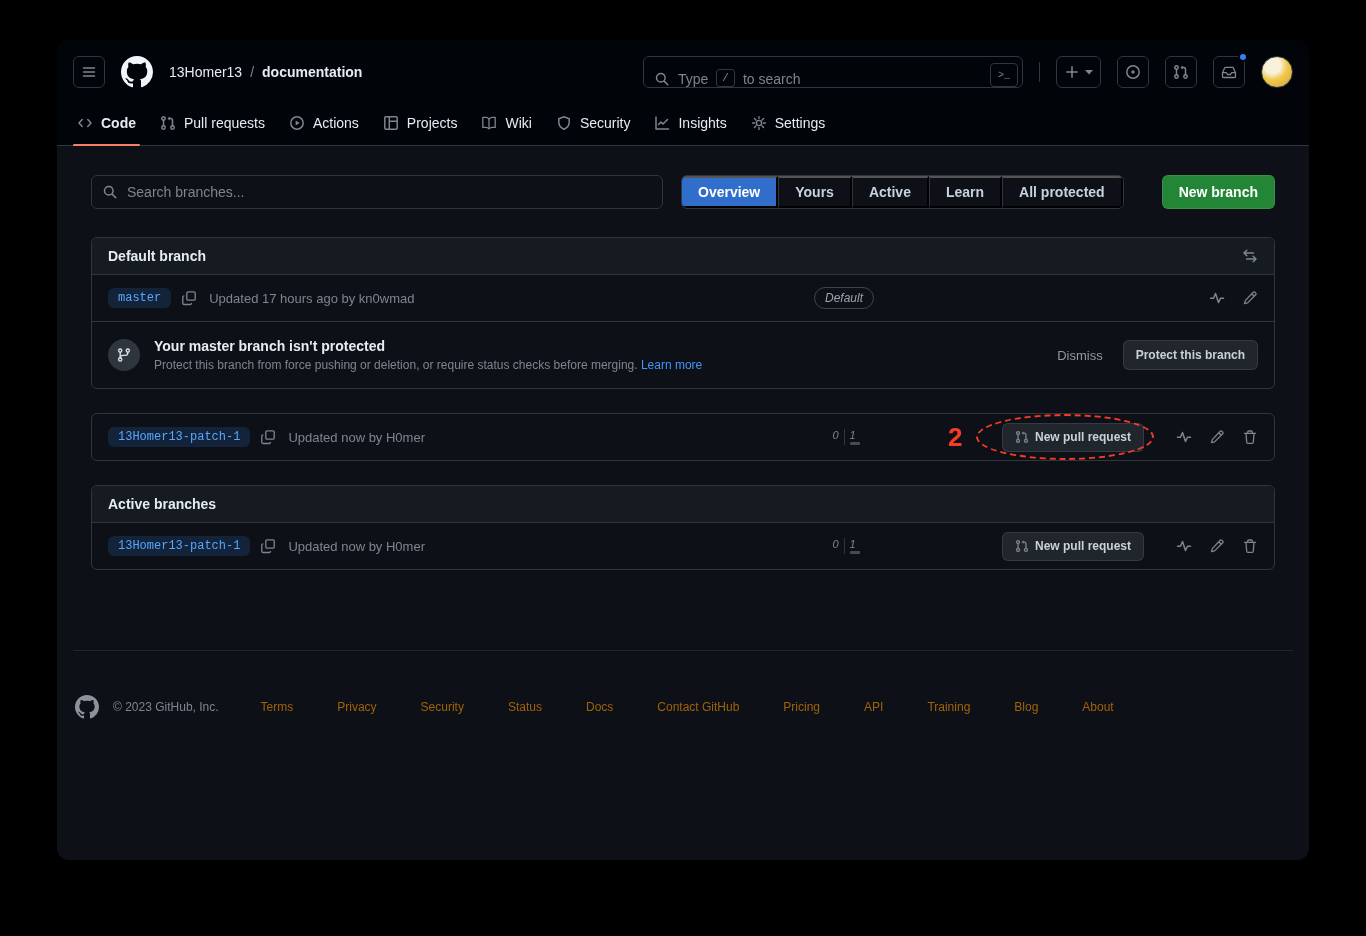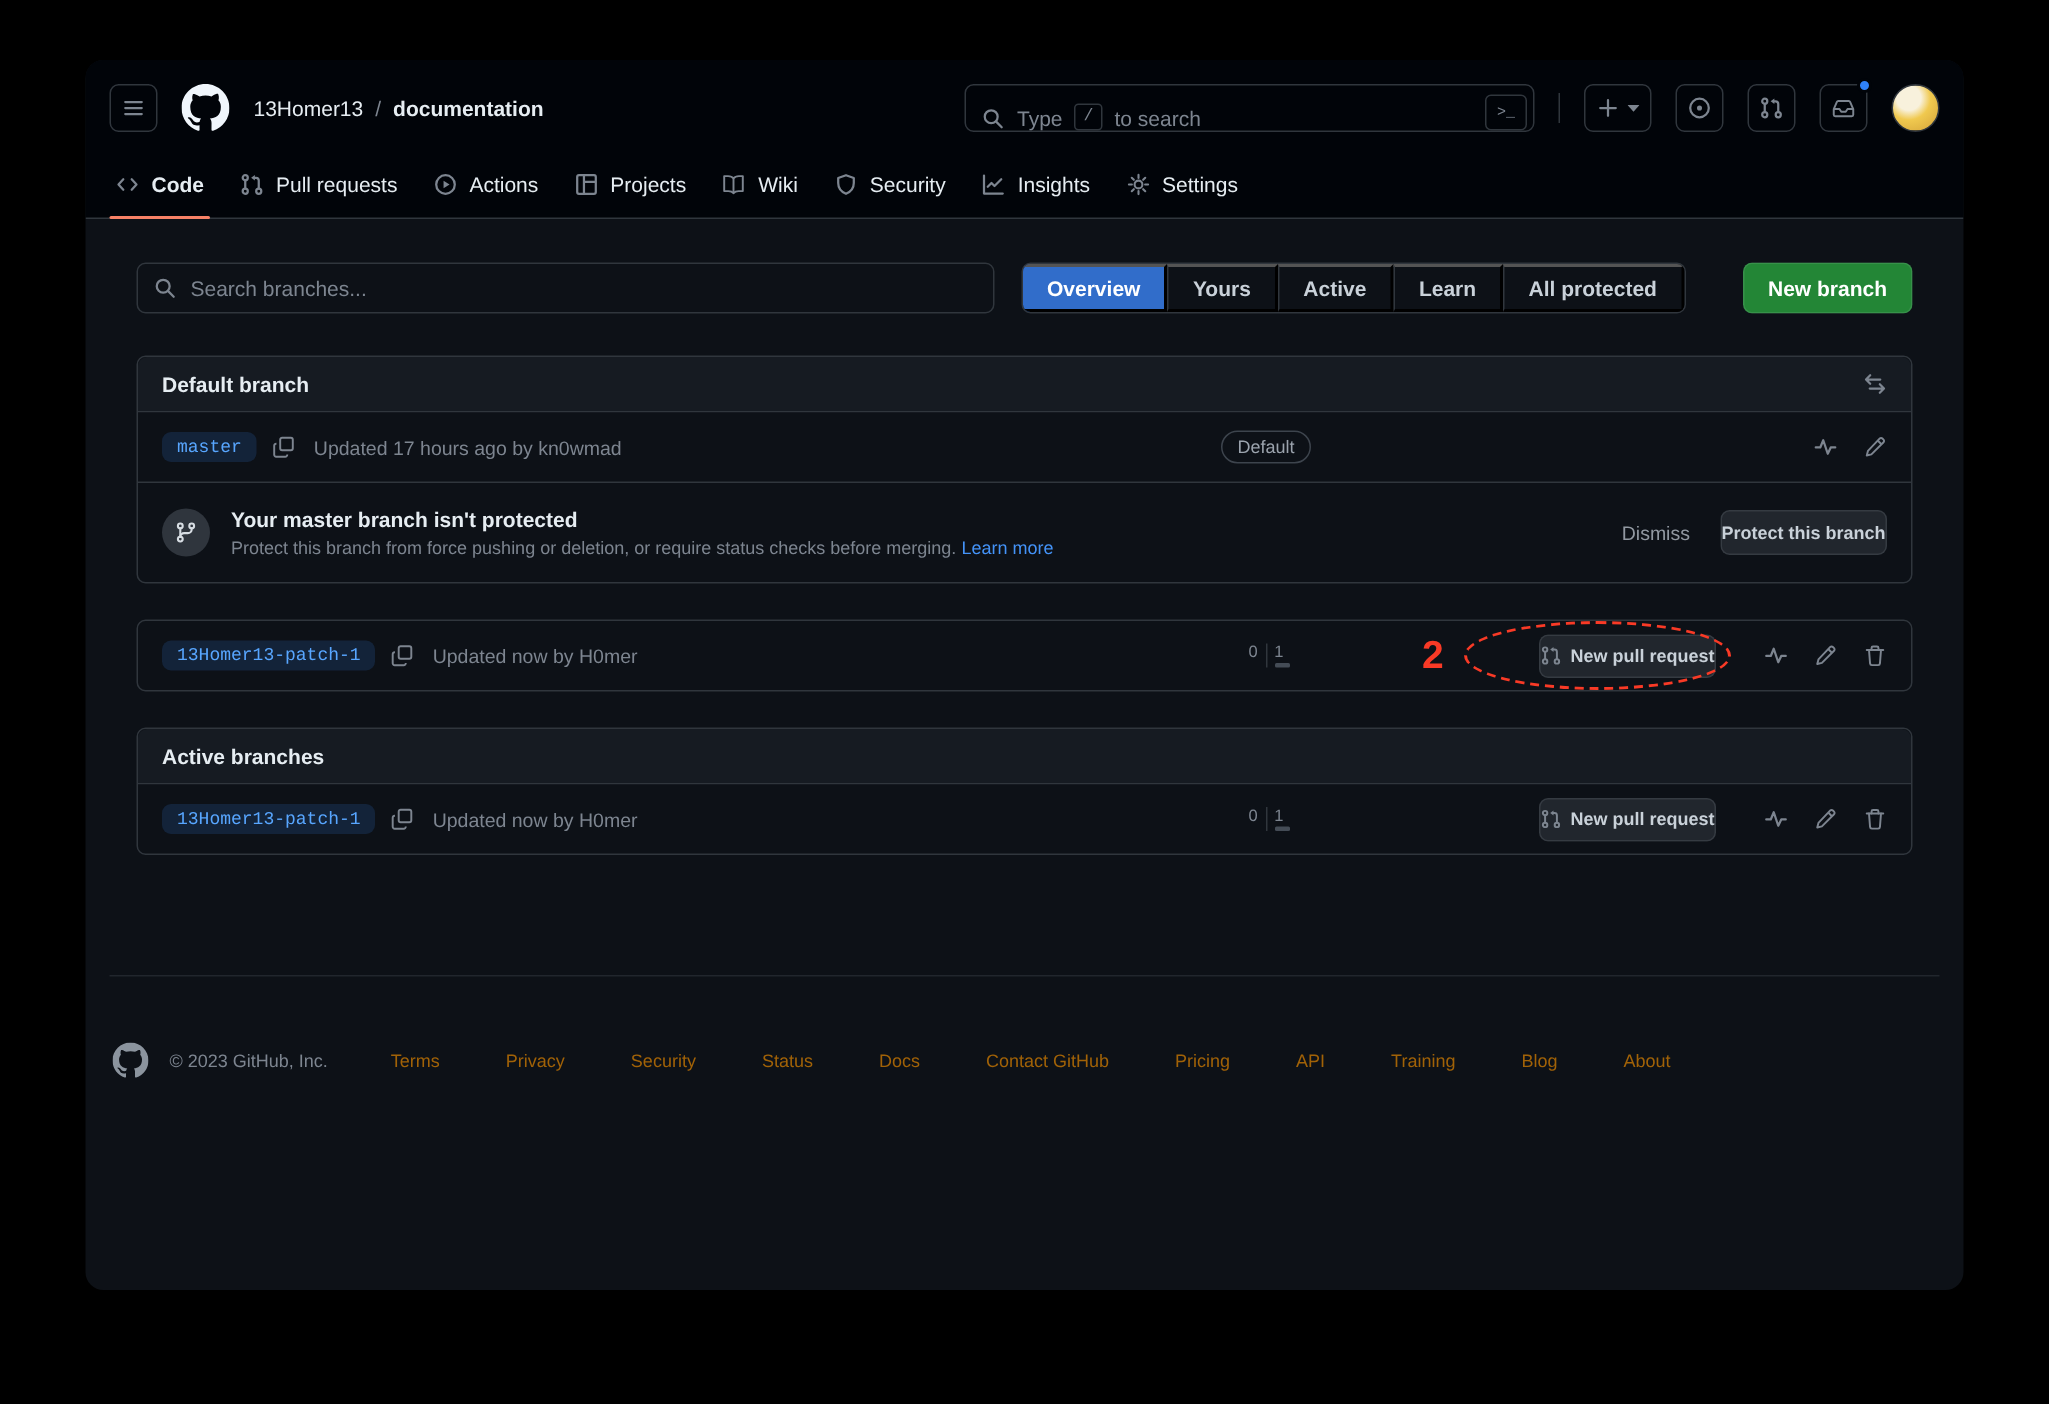--- a/index.html
+++ b/index.html
@@ -50,30 +50,30 @@
   .card { margin-top:28px; border:1px solid #30363d; border-radius:6px; }
   .card + .card { margin-top:24px; }
   .card-header { display:flex; align-items:center; justify-content:space-between; background:#161b22; border-bottom:1px solid #30363d; border-radius:6px 6px 0 0; padding:0 16px; height:37px; font-size:14px; font-weight:700; }
   .hdr-icon { color:#7d8590; cursor:pointer; display:flex; }
 
   .branch-row { display:flex; align-items:center; padding:6px 16px; min-height:46px; }
   .branch-info { flex:1; display:flex; align-items:center; }
   .branch-badge { font-family:"Liberation Mono",monospace; font-size:12px; color:#58a6ff; background:rgba(56,139,253,.15); padding:3px 10px; border-radius:6px; cursor:pointer; white-space:nowrap; }
   .copy-btn { margin-left:10px; color:#7d8590; display:flex; cursor:pointer; background:none; border:none; }
   .updated { margin-left:12px; font-size:13px; color:#7d8590; white-space:nowrap; }
-  .mid-col { width:120px; display:flex; justify-content:center; }
+  .mid-col { width:120px; display:flex; justify-content:center;font-style:italic; }
   .divergence { display:flex; align-items:stretch; font-size:11px; color:#7d8590; }
   .div-cell { display:flex; flex-direction:column; width:26px; }
   .div-cell.behind { align-items:flex-end; padding-right:5px; }
   .div-cell.ahead { align-items:flex-start; padding-left:5px; }
   .div-bar { height:3px; background:#444c56; margin-top:1px; border-radius:1px; }
   .div-sep { width:1px; background:#30363d; }
   .default-pill { border:1px solid #3d444d; border-radius:999px; padding:3px 10px; font-size:12px; color:#9ba3ad; white-space:nowrap; }
   .pr-area { width:240px; display:flex; justify-content:flex-end; align-items:center; position:relative; }
-  .btn-gray { display:flex; align-items:center; gap:6px; height:29px; padding:0 0; background:#21262d; border:1px solid rgba(240,246,252,.1); border-radius:6px; color:#c9d1d9; font-size:12px; font-weight:600; cursor:pointer; white-space:nowrap; }
+  .btn-gray { display:flex; align-items:center; gap:6px; height:29px; padding:0 12px; background:#21262d; border:1px solid rgba(240,246,252,.1); border-radius:6px; color:#c9d1d9; font-size:12px; font-weight:600; cursor:pointer; white-space:nowrap; }
   .btn-gray svg { color:#7d8590; }
   .row-icons { width:96px; margin-left:18px; display:flex; justify-content:flex-end; gap:17px; color:#7d8590; }
   .ricon { display:flex; cursor:pointer; background:none; border:none; color:inherit; }
 
   .annot-num { position:absolute; left:44px; top:50%; transform:translateY(-50%); color:#f93a26; font-size:26px; font-weight:700; pointer-events:none; }
   .annot-ellipse { position:absolute; right:-10px; top:50%; transform:translateY(-50%); width:178px; height:46px; border:2.5px dashed #f93a26; border-radius:50%; pointer-events:none; }
 
   .protection { display:flex; align-items:center; border-top:1px solid #30363d; padding:16px; }
   .shield-circle { width:32px; height:32px; border-radius:50%; background:#2f353d; display:flex; align-items:center; justify-content:center; color:#d7dde3; flex:none; }
   .prot-text { margin-left:14px; }

